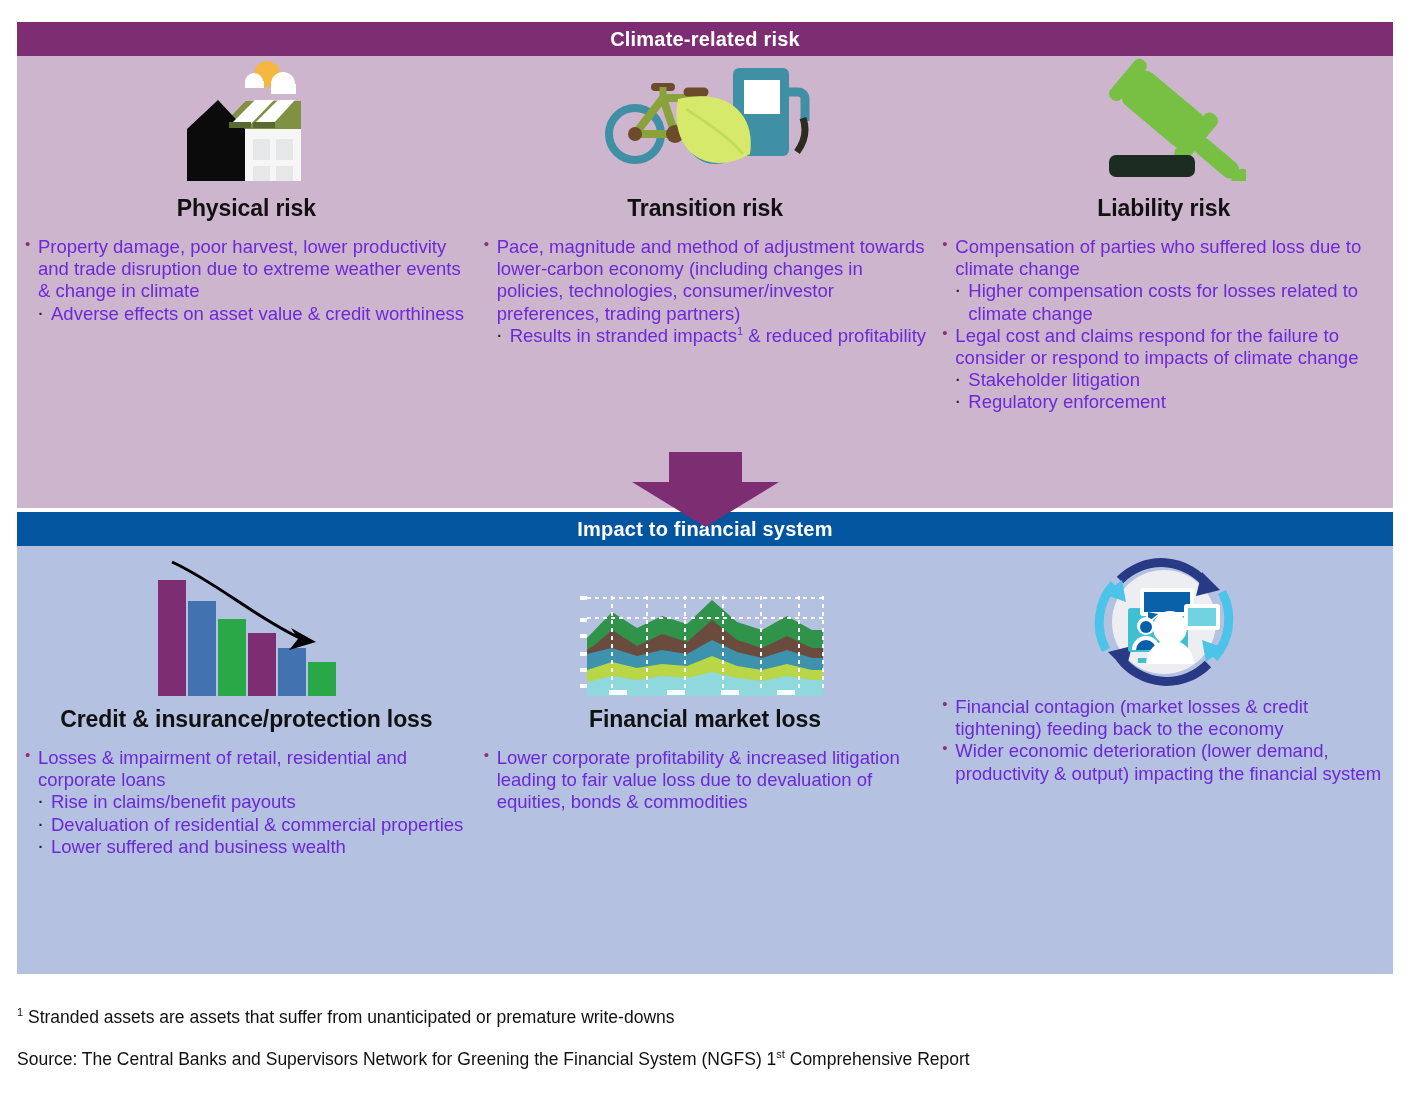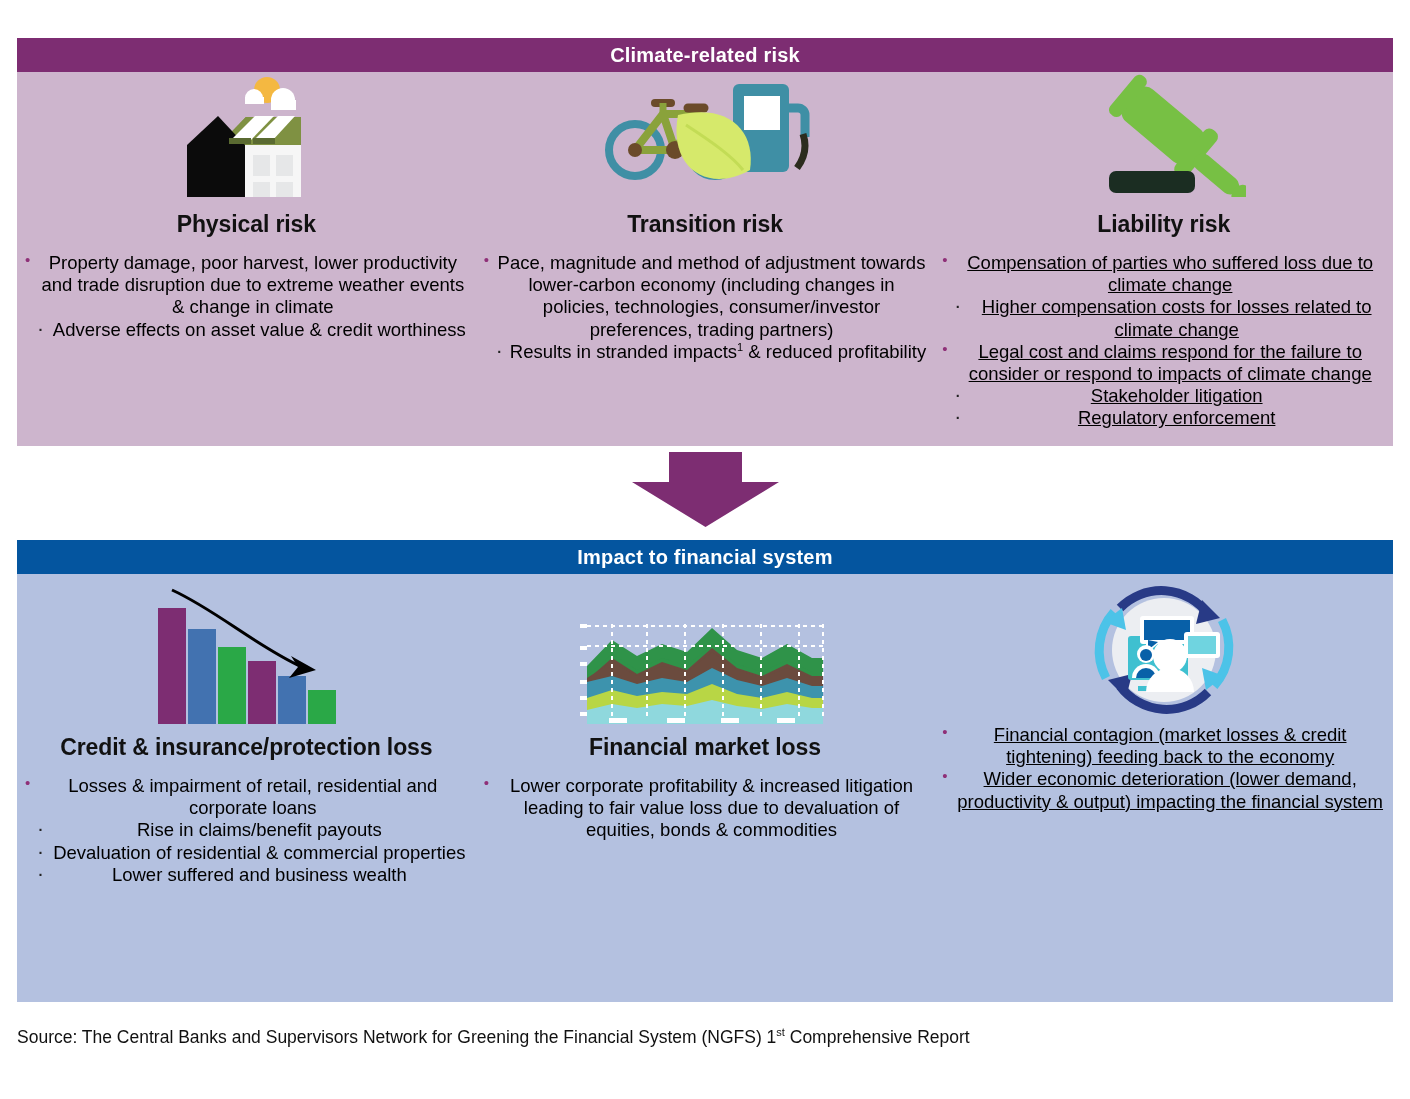--- a/index.html
+++ b/index.html
@@ -21,22 +21,22 @@
     width: 1410px;
     height: 1099px;
   }
 
   
   .panel {
     position: absolute;
     left: 17px;
     width: 1376px;
   }
-  .panel-top   { top: 38px;  height: 408px; }
-  .panel-bottom{ top: 540px; height: 462px; }
+  .panel-top   { top: 22px;  height: 486px; }
+  .panel-bottom{ top: 512px; height: 462px; }
 
   .panel-header {
     height: 34px;
     line-height: 34px;
     text-align: center;
     color: #ffffff;
     font-size: 20px;
     font-weight: bold;
     letter-spacing: 0.2px;
   }
@@ -82,22 +82,21 @@
   }
   .panel-bottom .col-title { margin-top: 10px; }
 
   
   ul.bullets {
     list-style: none;
     margin: 0;
     padding: 0;
     font-size: 18.5px;
     line-height: 1.2;
-    color: #000000;
-    text-align: center;
+    color: #6d28d9;
   }
   ul.bullets li {
     position: relative;
     padding-left: 13px;
     margin-bottom: 0px;
   }
   ul.bullets li.lvl1::before {
     content: "\2022";
     position: absolute;
     left: 0px;
@@ -116,21 +115,21 @@
     top: -2px;
     color: #222222;
     font-size: 21px;
     line-height: 1;
   }
   .sup { font-size: 11px; vertical-align: super; }
 
   
   .txt-1 { margin-left: 8px;  margin-right: 2px; }
   .txt-2 { margin-left: 0px;  margin-right: 6px; }
-  .txt-3 { margin-left: 14px; margin-right: 2px; text-decoration: underline; }
+  .txt-3 { margin-left: 14px; margin-right: 2px; }
 
   
   .connector {
     position: absolute;
     left: 632px;
     top: 452px;
     width: 147px;
     height: 75px;
     z-index: 5;
   }
@@ -375,17 +374,18 @@
             <li class="lvl1">Financial contagion (market losses &amp; credit tightening) feeding back to the economy</li>
             <li class="lvl1">Wider economic deterioration (lower demand, productivity &amp; output) impacting the financial system</li>
           </ul>
         </div>
 
       </div>
     </div>
   </div>
 
   <div class="footnotes">
+    <div class="fn-line"><span class="fn-sup">1</span><span> Stranded assets are assets that suffer from unanticipated or premature write-downs</span></div>
     <div class="fn-gap"></div>
     <div class="fn-line"><span>Source: The Central Banks and Supervisors Network for Greening the Financial System (NGFS) 1</span><span class="fn-sup">st</span><span> Comprehensive Report</span></div>
   </div>
 
 </div>
 
 </body></html>

